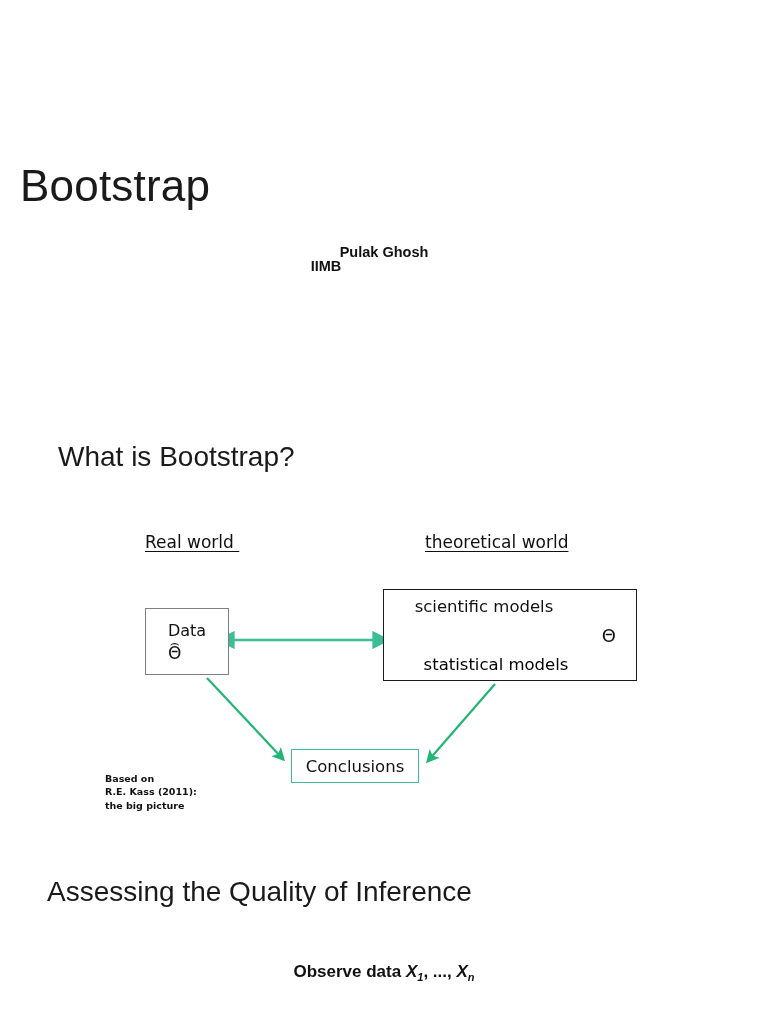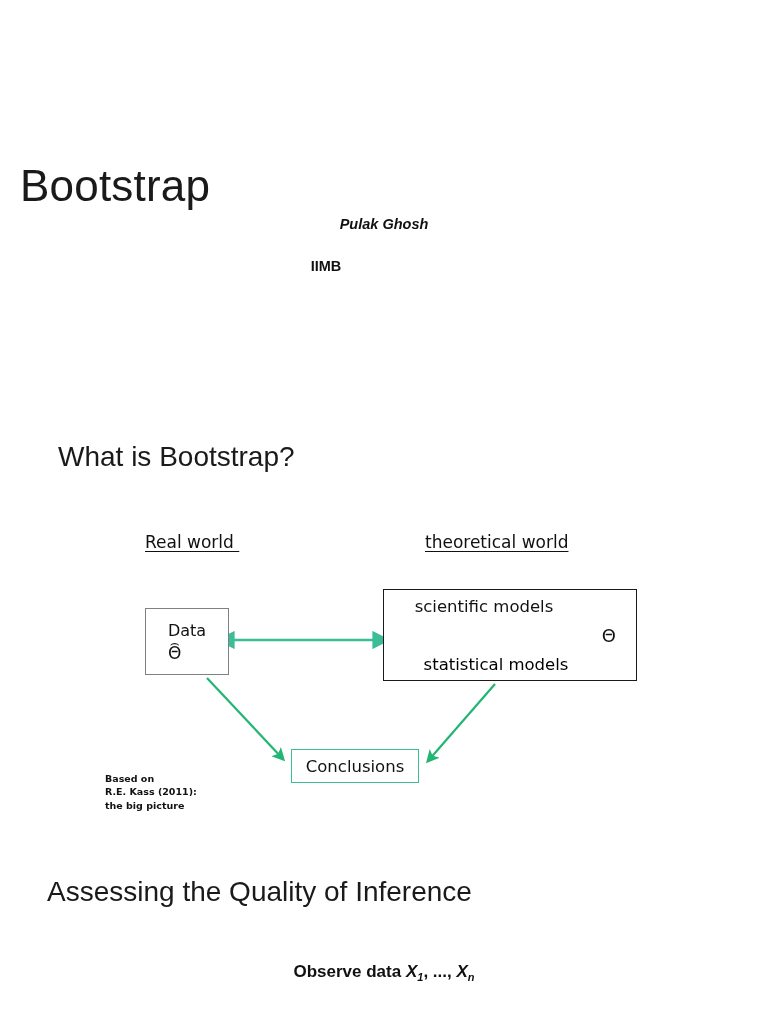--- a/index.html
+++ b/index.html
@@ -32,27 +32,26 @@
     font-size: 44px;
     font-weight: 400;
     letter-spacing: 0.2px;
     color: #1a1a1a;
     line-height: 1.08;
     padding-left: 20px;
   }
   .slide-author {
     position: absolute;
     left: 0;
-    top: 216px;
+    top: 244px;
     width: 768px;
     text-align: center;
     font-size: 14.5px;
     font-weight: 700;
     color: #111111;
-    font-style: italic;
   }
   .slide-affiliation {
     position: absolute;
     left: 0;
     top: 258px;
     width: 652px;
     text-align: center;
     font-size: 14.5px;
     font-weight: 700;
     color: #111111;

